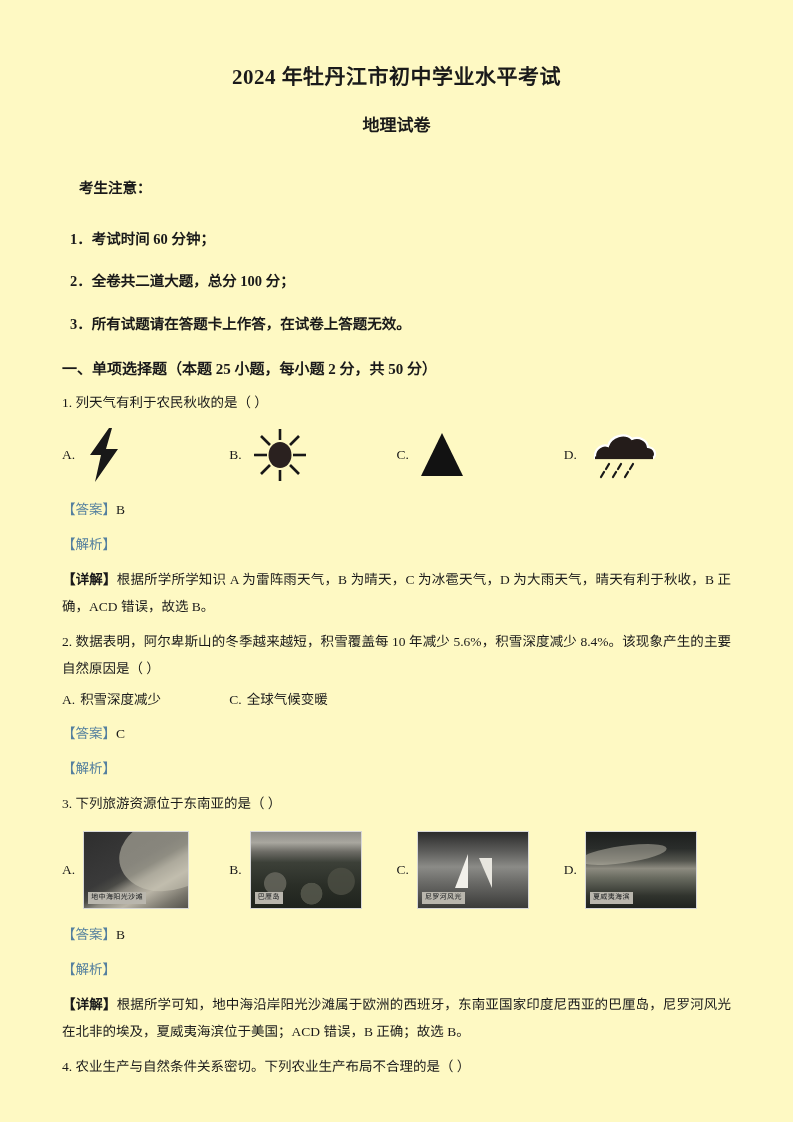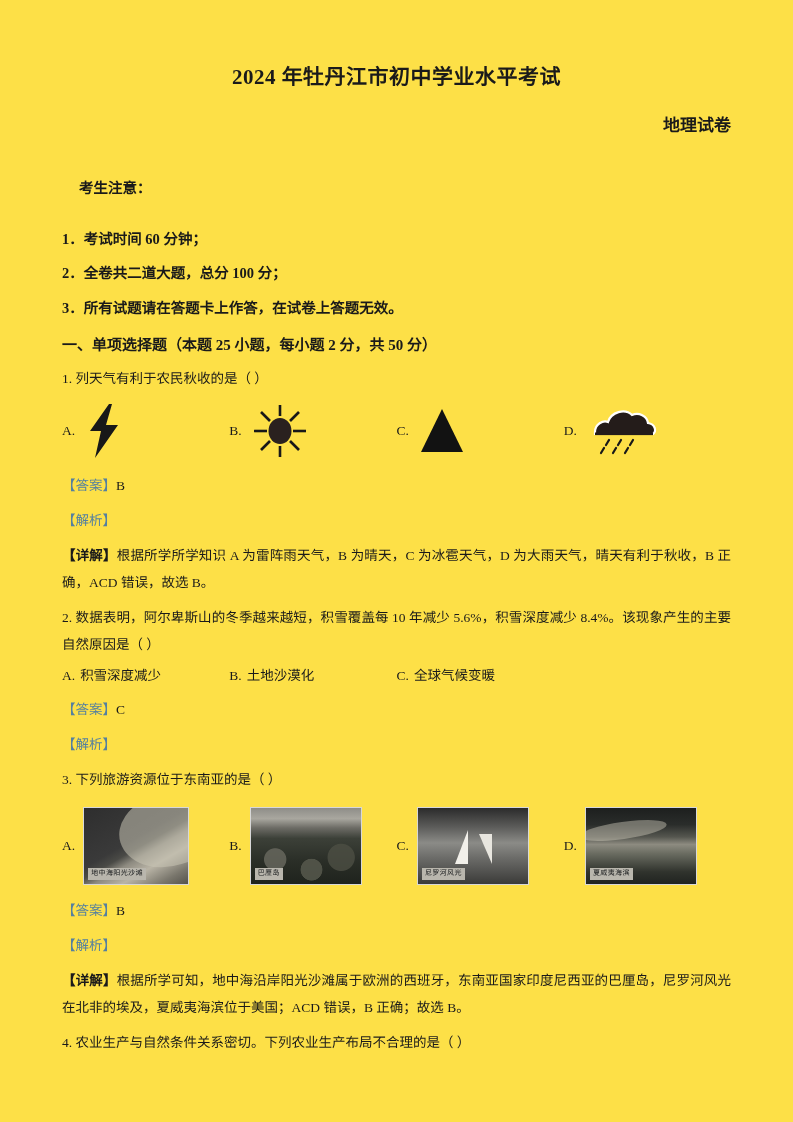--- a/index.html
+++ b/index.html
@@ -10,53 +10,53 @@
   }
   body {
     font-family: "Liberation Serif", "DejaVu Serif", serif;
     color: #1a1a1a;
   }
   .page {
     position: relative;
     width: 793px;
     height: 1122px;
     margin: 0 auto;
-    background: #fde047;
+    background: #fef9c3;
     overflow: hidden;
     box-sizing: border-box;
     padding: 0 62px;
   }
   .doc-title {
     text-align: center;
     font-weight: bold;
     font-size: 21px;
     letter-spacing: 0.5px;
     margin: 0;
     padding-top: 62px;
     line-height: 1.5;
   }
   .doc-subtitle {
-    text-align: right;
+    text-align: center;
     font-weight: bold;
     font-size: 17px;
     margin: 0;
     padding-top: 19px;
     line-height: 1.5;
   }
   .notice-heading {
     font-weight: bold;
     font-size: 14.5px;
     margin: 17px;
     padding-top: 22px;
     line-height: 1.6;
   }
   .notice-item {
     font-weight: bold;
     font-size: 14.5px;
-    margin: 0;
+    margin: 8px;
     padding-top: 11px;
     line-height: 1.6;
   }
   .section-heading {
     font-weight: bold;
     font-size: 15px;
     margin: 0;
     padding-top: 13px;
     line-height: 1.6;
   }
@@ -309,23 +309,20 @@
     <span class="tag-bold">【详解】</span><span>根据所学所学知识 A 为雷阵雨天气，B 为晴天，C 为冰雹天气，D 为大雨天气，晴天有利于秋收，B 正确，ACD 错误，故选 B。</span>
   </p>
 
   <p class="q-stem">2. 数据表明，阿尔卑斯山的冬季越来越短，积雪覆盖每 10 年减少 5.6%，积雪深度减少 8.4%。该现象产生的主要自然原因是（    ）</p>
 
   <div class="opt-row">
     <div class="opt">
       <span class="opt-label">A.</span><span>积雪深度减少</span>
     </div>
     <div class="opt">
-      <span class="opt-label">B.</span><span>土地沙漠化</span>
-    </div>
-    <div class="opt">
       <span class="opt-label">C.</span><span>全球气候变暖</span>
     </div>
   </div>
 
   <p class="ans-line">
     <span class="tag-blue">【答案】</span><span>C</span>
   </p>
   <p class="ans-line">
     <span class="tag-blue">【解析】</span>
   </p>

